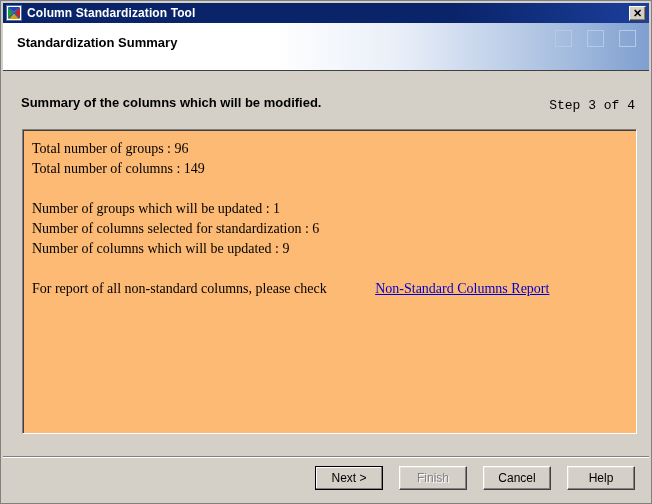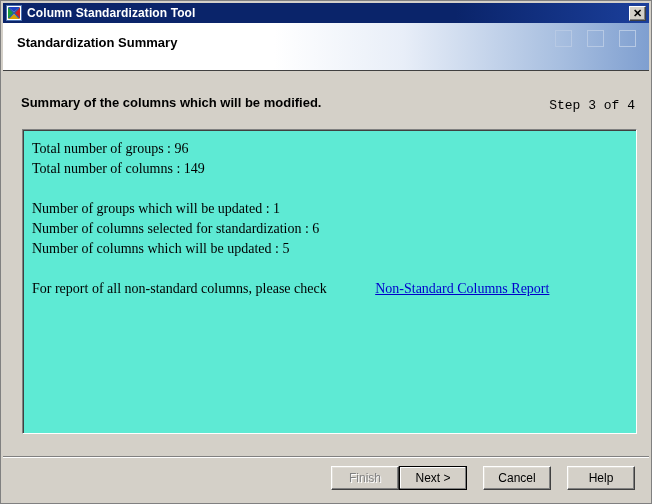--- a/index.html
+++ b/index.html
@@ -150,21 +150,21 @@
     font-family: Liberation Mono, monospace;
   }
 
   
   .summary-panel {
     position: absolute;
     left: 19px;
     top: 57px;
     width: 615px;
     height: 305px;
-    background: #5eead4;
+    background: #fdba74;
     box-sizing: border-box;
     border-top: 1px solid #808080;
     border-left: 1px solid #808080;
     border-right: 1px solid #ffffff;
     border-bottom: 1px solid #ffffff;
     box-shadow: inset 1px 1px 0 #404040;
     overflow: hidden;
   }
   .summary-inner {
     padding: 9px 10px 0 9px;
@@ -276,30 +276,30 @@
       <div class="step-label">Step 3 of 4</div>
     </div>
 
     <div class="summary-panel">
       <div class="summary-inner">
         <div class="summary-line">Total number of groups : 96</div>
         <div class="summary-line">Total number of columns : 149</div>
         <div class="summary-spacer">&nbsp;</div>
         <div class="summary-line">Number of groups which will be updated : 1</div>
         <div class="summary-line">Number of columns selected for standardization : 6</div>
-        <div class="summary-line">Number of columns which will be updated : 5</div>
+        <div class="summary-line">Number of columns which will be updated : 9</div>
         <div class="summary-spacer">&nbsp;</div>
         <div class="summary-line"><span>For report of all non-standard columns, please check </span><span class="report-link">Non-Standard Columns Report</span></div>
       </div>
     </div>
   </div>
 
   <div class="footer-sep"></div>
   <div class="footer">
     <div class="btn-row">
+      <div class="btn default adjacent">Next &gt;</div>
       <div class="btn disabled gap">Finish</div>
-      <div class="btn default adjacent">Next &gt;</div>
       <div class="btn gap">Cancel</div>
       <div class="btn gap">Help</div>
     </div>
   </div>
 
 </div>
 
 </body></html>

